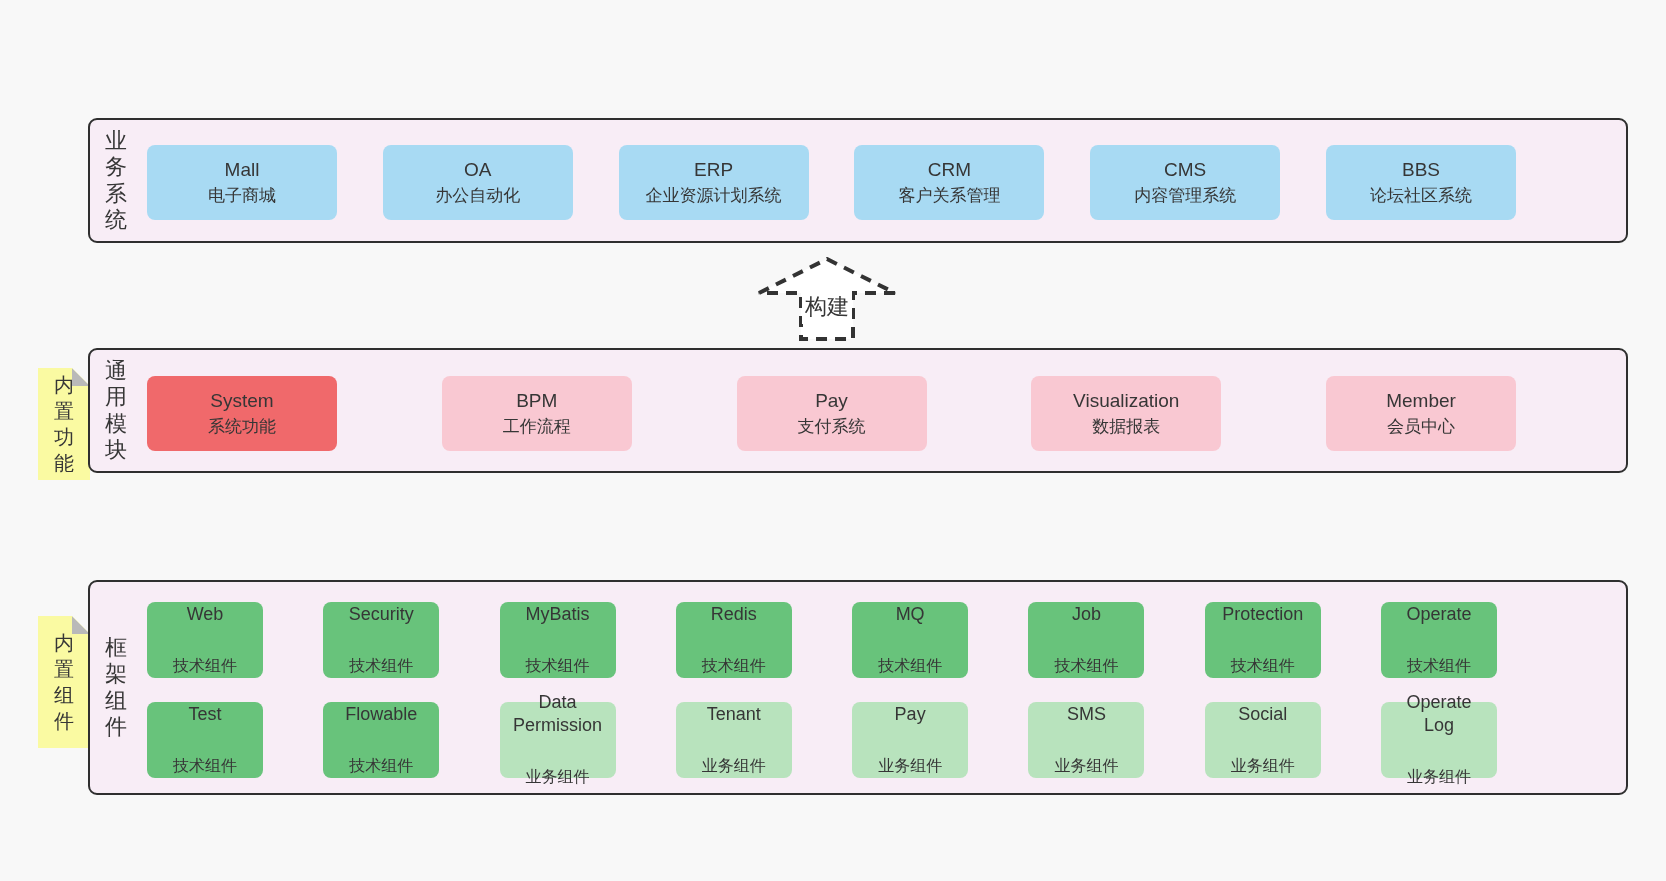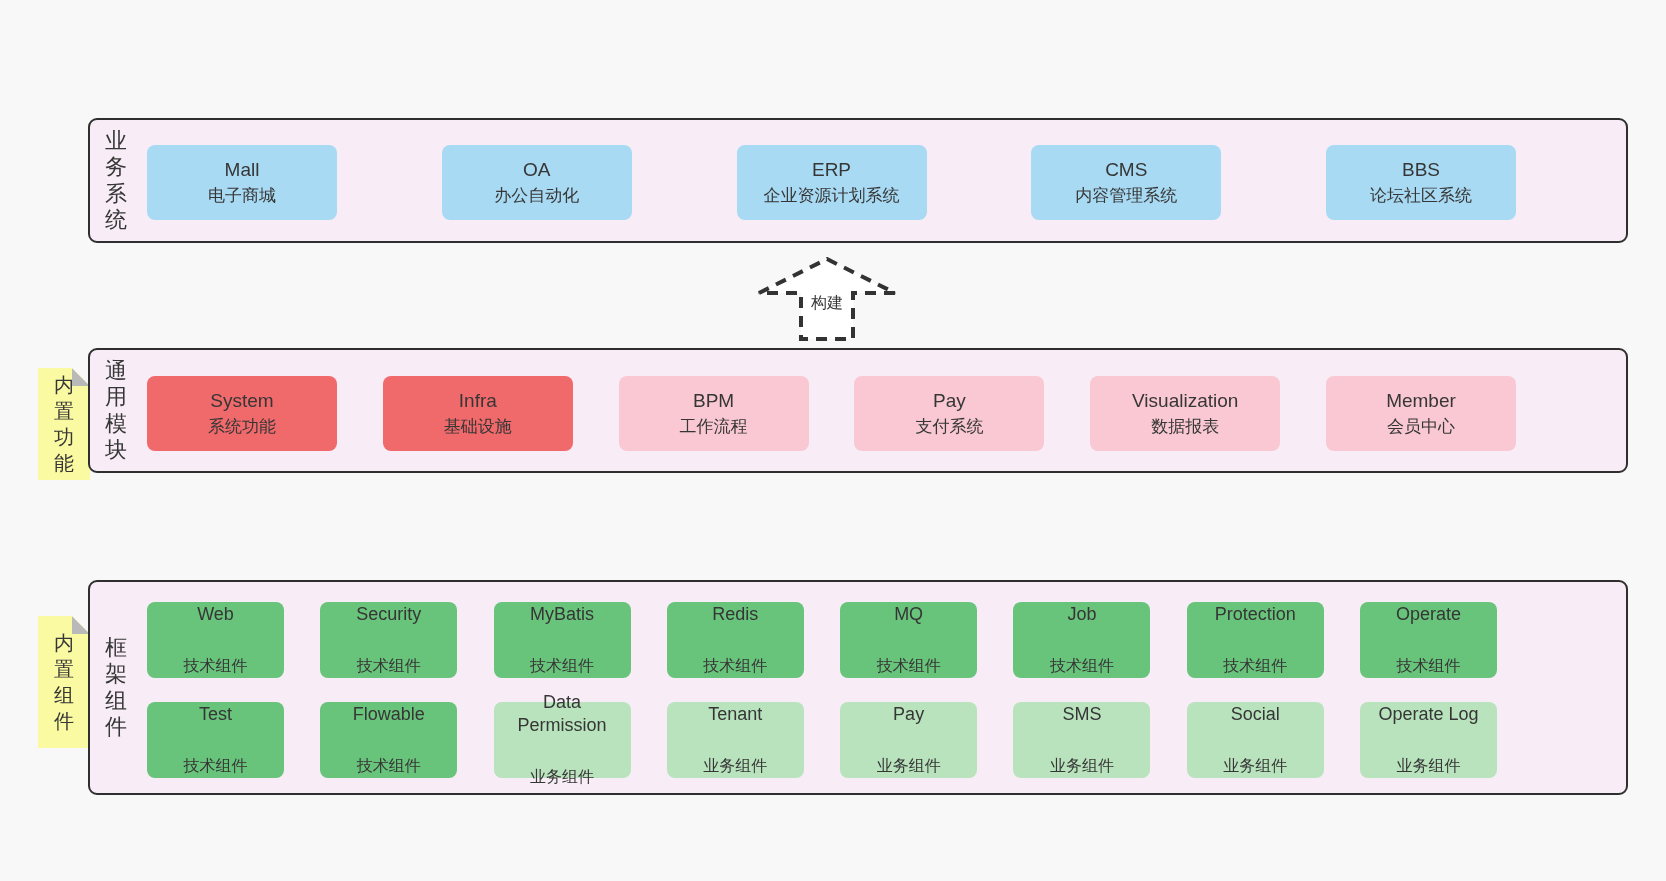--- a/index.html
+++ b/index.html
@@ -59,21 +59,21 @@
     display: flex;
     flex-direction: column;
     align-items: center;
     justify-content: center;
     border-radius: 8px;
     text-align: center;
     box-sizing: border-box;
     padding: 2px 8px;
   }
   .row-6 .box { width: 190px; }
-  .row-8 .box { width: 137px; gap: 28px; }
+  .row-8 .box { width: 116px; gap: 28px; }
   .box-name { font-size: 19px; line-height: 1.42; }
   .box-sub  { font-size: 17px; line-height: 1.42; }
   .row-8 .box-name { font-size: 18px; line-height: 1.28; }
   .row-8 .box-sub  { font-size: 16px; line-height: 1.45; }
 
   .blue        { background: var(--box-blue, #a8daf3); }
   .red         { background: var(--box-red, #f0696b); }
   .pink        { background: var(--box-pink, #f9c8d2); }
   .green       { background: var(--box-green, #68c37b); }
   .green-light { background: var(--box-green-light, #b8e3bd); }
@@ -123,21 +123,21 @@
     stroke: var(--arrow-stroke, #333333);
     stroke-width: 4;
     stroke-dasharray: 11 8;
   }
   .arrow-label {
     position: absolute;
     top: 34px;
     left: 50%;
     transform: translateX(-50%);
     background: var(--arrow-fill, #ffffff);
-    font-size: 16px;
+    font-size: 22px;
     line-height: 1.3;
     padding: 2px 3px;
     white-space: nowrap;
   }
 </style>
 </head>
 <body>
 
 <div class="canvas">
 
@@ -151,20 +151,24 @@
         <span class="box-name">Mall</span>
         <span class="box-sub">电子商城</span>
       </div>
       <div class="box blue">
         <span class="box-name">OA</span>
         <span class="box-sub">办公自动化</span>
       </div>
       <div class="box blue">
         <span class="box-name">ERP</span>
         <span class="box-sub">企业资源计划系统</span>
+      </div>
+      <div class="box blue">
+        <span class="box-name">CRM</span>
+        <span class="box-sub">客户关系管理</span>
       </div>
       <div class="box blue">
         <span class="box-name">CMS</span>
         <span class="box-sub">内容管理系统</span>
       </div>
       <div class="box blue">
         <span class="box-name">BBS</span>
         <span class="box-sub">论坛社区系统</span>
       </div>
     </div>
@@ -188,24 +192,20 @@
   <section class="panel panel-modules">
     <div class="side-label">通
 用
 模
 块</div>
     <div class="box-row row-6">
       <div class="box red">
         <span class="box-name">System</span>
         <span class="box-sub">系统功能</span>
       </div>
-      <div class="box red">
-        <span class="box-name">Infra</span>
-        <span class="box-sub">基础设施</span>
-      </div>
       <div class="box pink">
         <span class="box-name">BPM</span>
         <span class="box-sub">工作流程</span>
       </div>
       <div class="box pink">
         <span class="box-name">Pay</span>
         <span class="box-sub">支付系统</span>
       </div>
       <div class="box pink">
         <span class="box-name">Visualization</span>

